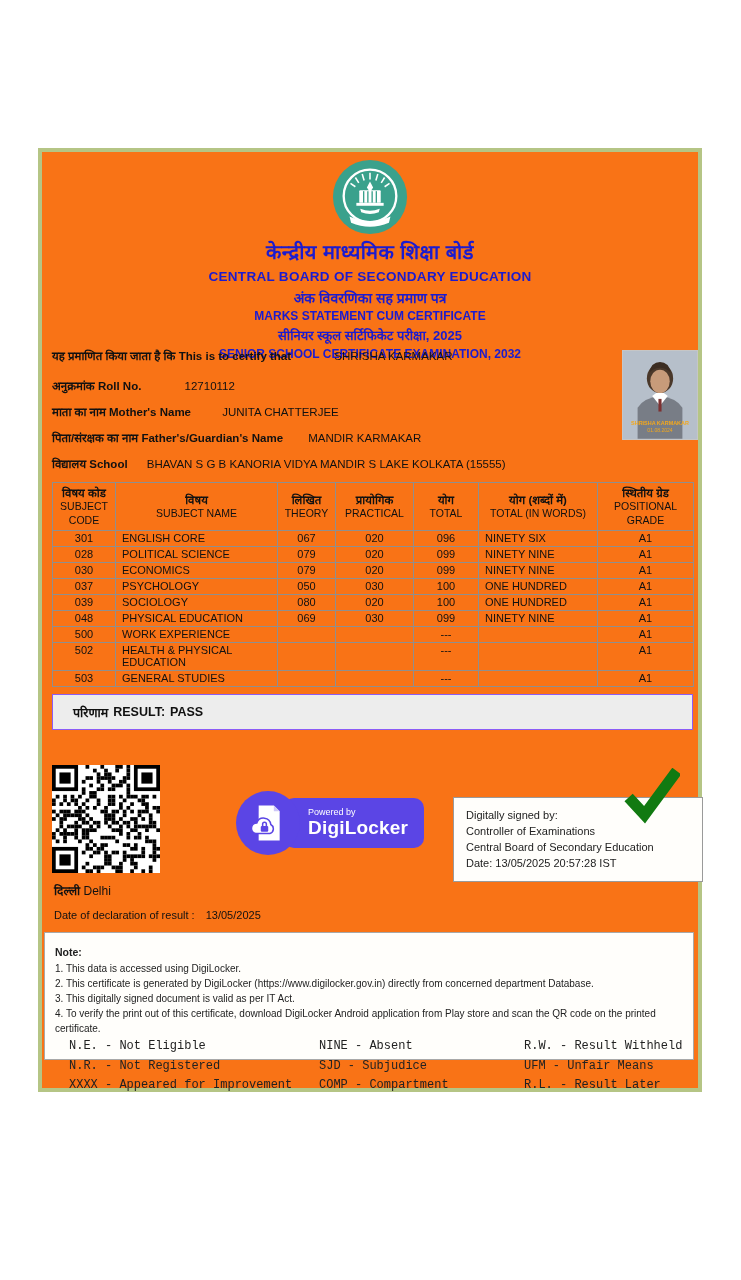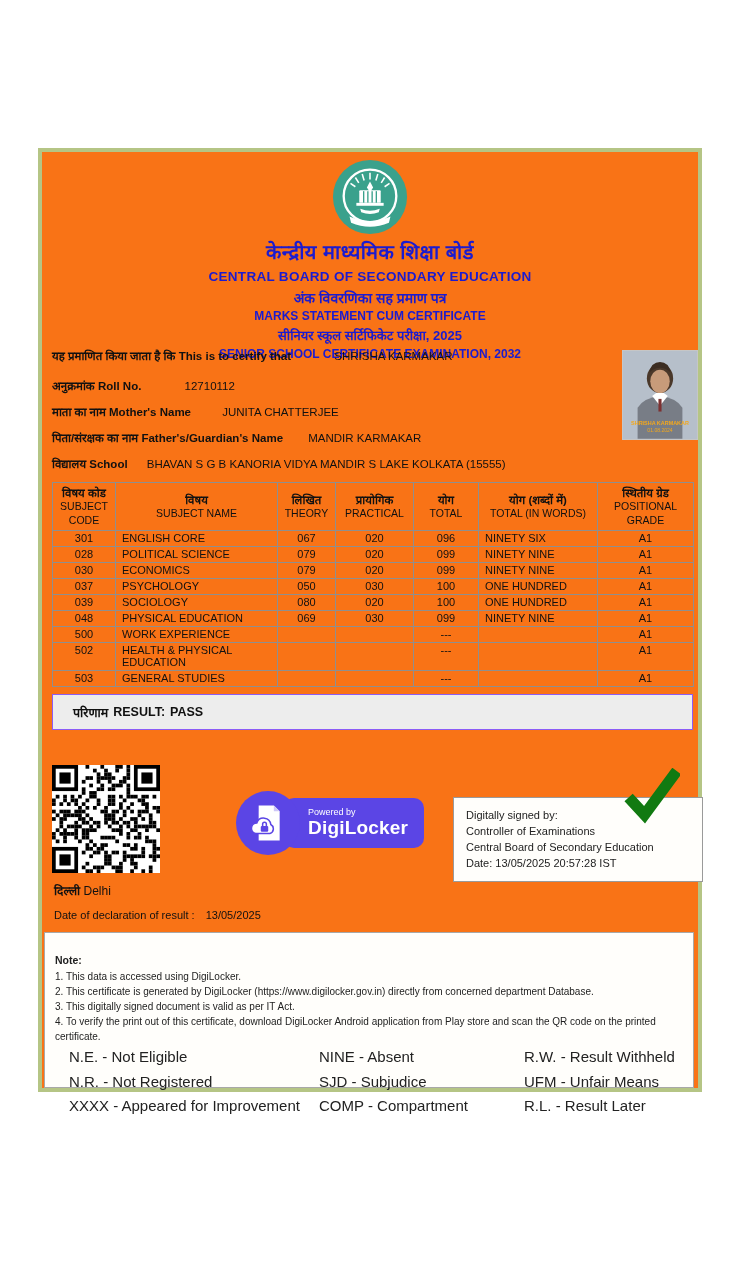--- a/index.html
+++ b/index.html
@@ -75,28 +75,28 @@
     background:#fffefb;
   }
   .check { position:absolute; left:582px; top:616px; width:56px; height:58px; z-index:3; }
 
   .place { position:absolute; left:12px; top:730px; font-size:12px; }
   .place .hi { font-weight:bold; }
   .decl { position:absolute; left:12px; top:757px; font-size:11px; }
 
   
   .note-box {
-    position:absolute; left:2px; top:780px; width:650px; height:156px;
-    border:1px solid #a8a8a8; padding:20px 10px; font-size:10px; line-height:1.5; color:#222;
+    position:absolute; left:2px; top:780px; width:650px; height:128px;
+    border:1px solid #a8a8a8; padding:12px 10px; font-size:10px; line-height:1.5; color:#222;
     background:#fffefb;
   }
   .note-title { font-weight:bold; font-size:10.5px; }
   .legend-title { margin-top:1px; }
   .legend-cols { display:flex; padding-left:14px; margin-top:1px; }
-  .legend-col { font-size:15px; line-height:1.65; }
+  .legend-col { font-size:12px; line-height:1.65;font-family:Liberation Mono, monospace; }
   .legend-col.c0 { width:250px; }
   .legend-col.c1 { width:205px; }
 </style>
 </head>
 <body>
 
 <div class="cert">
   <div class="cert-inner">
 
     <div class="hdr">

